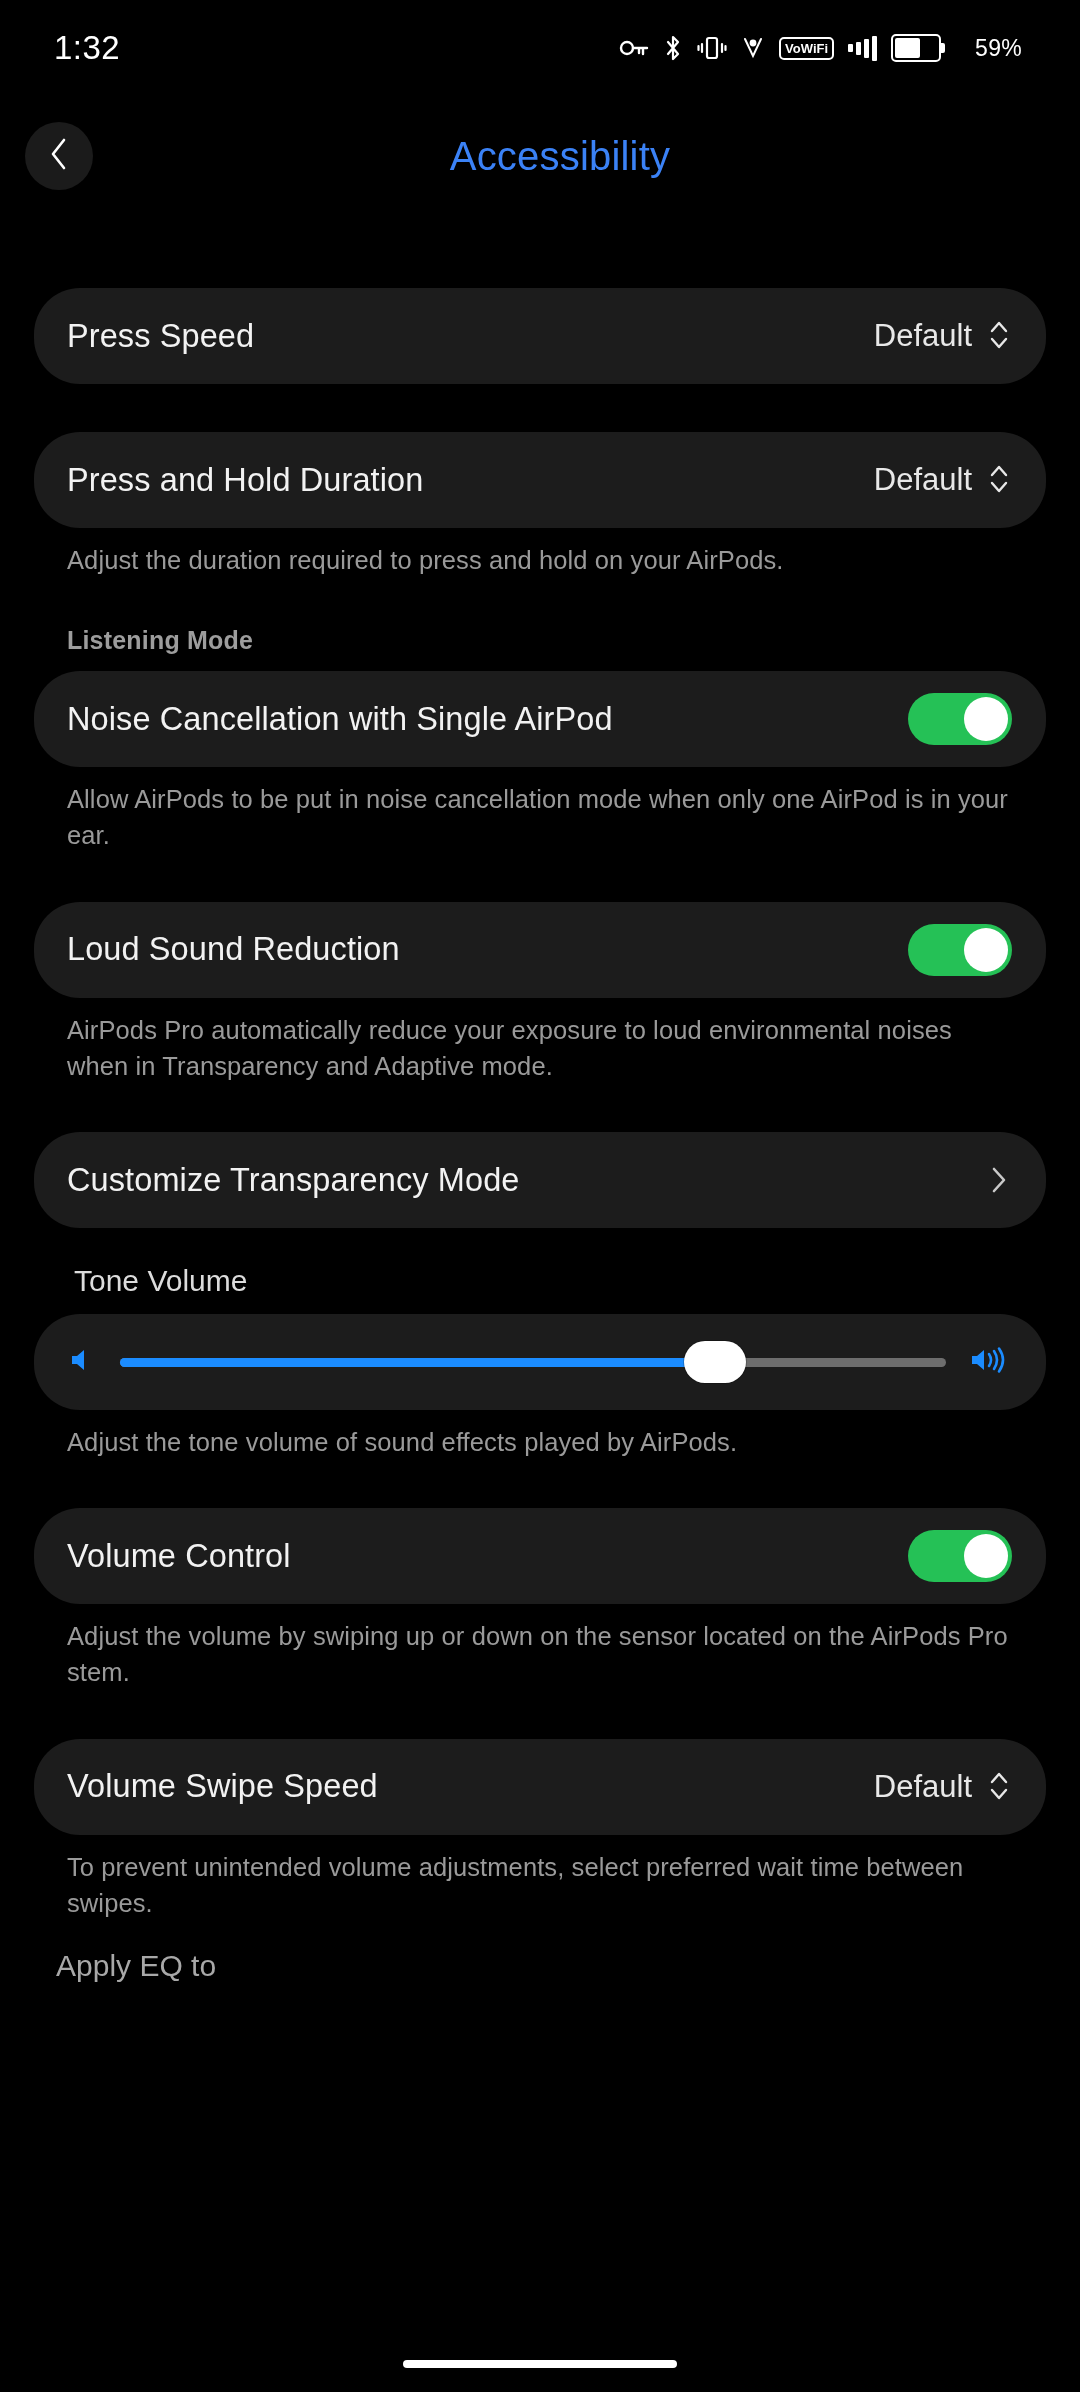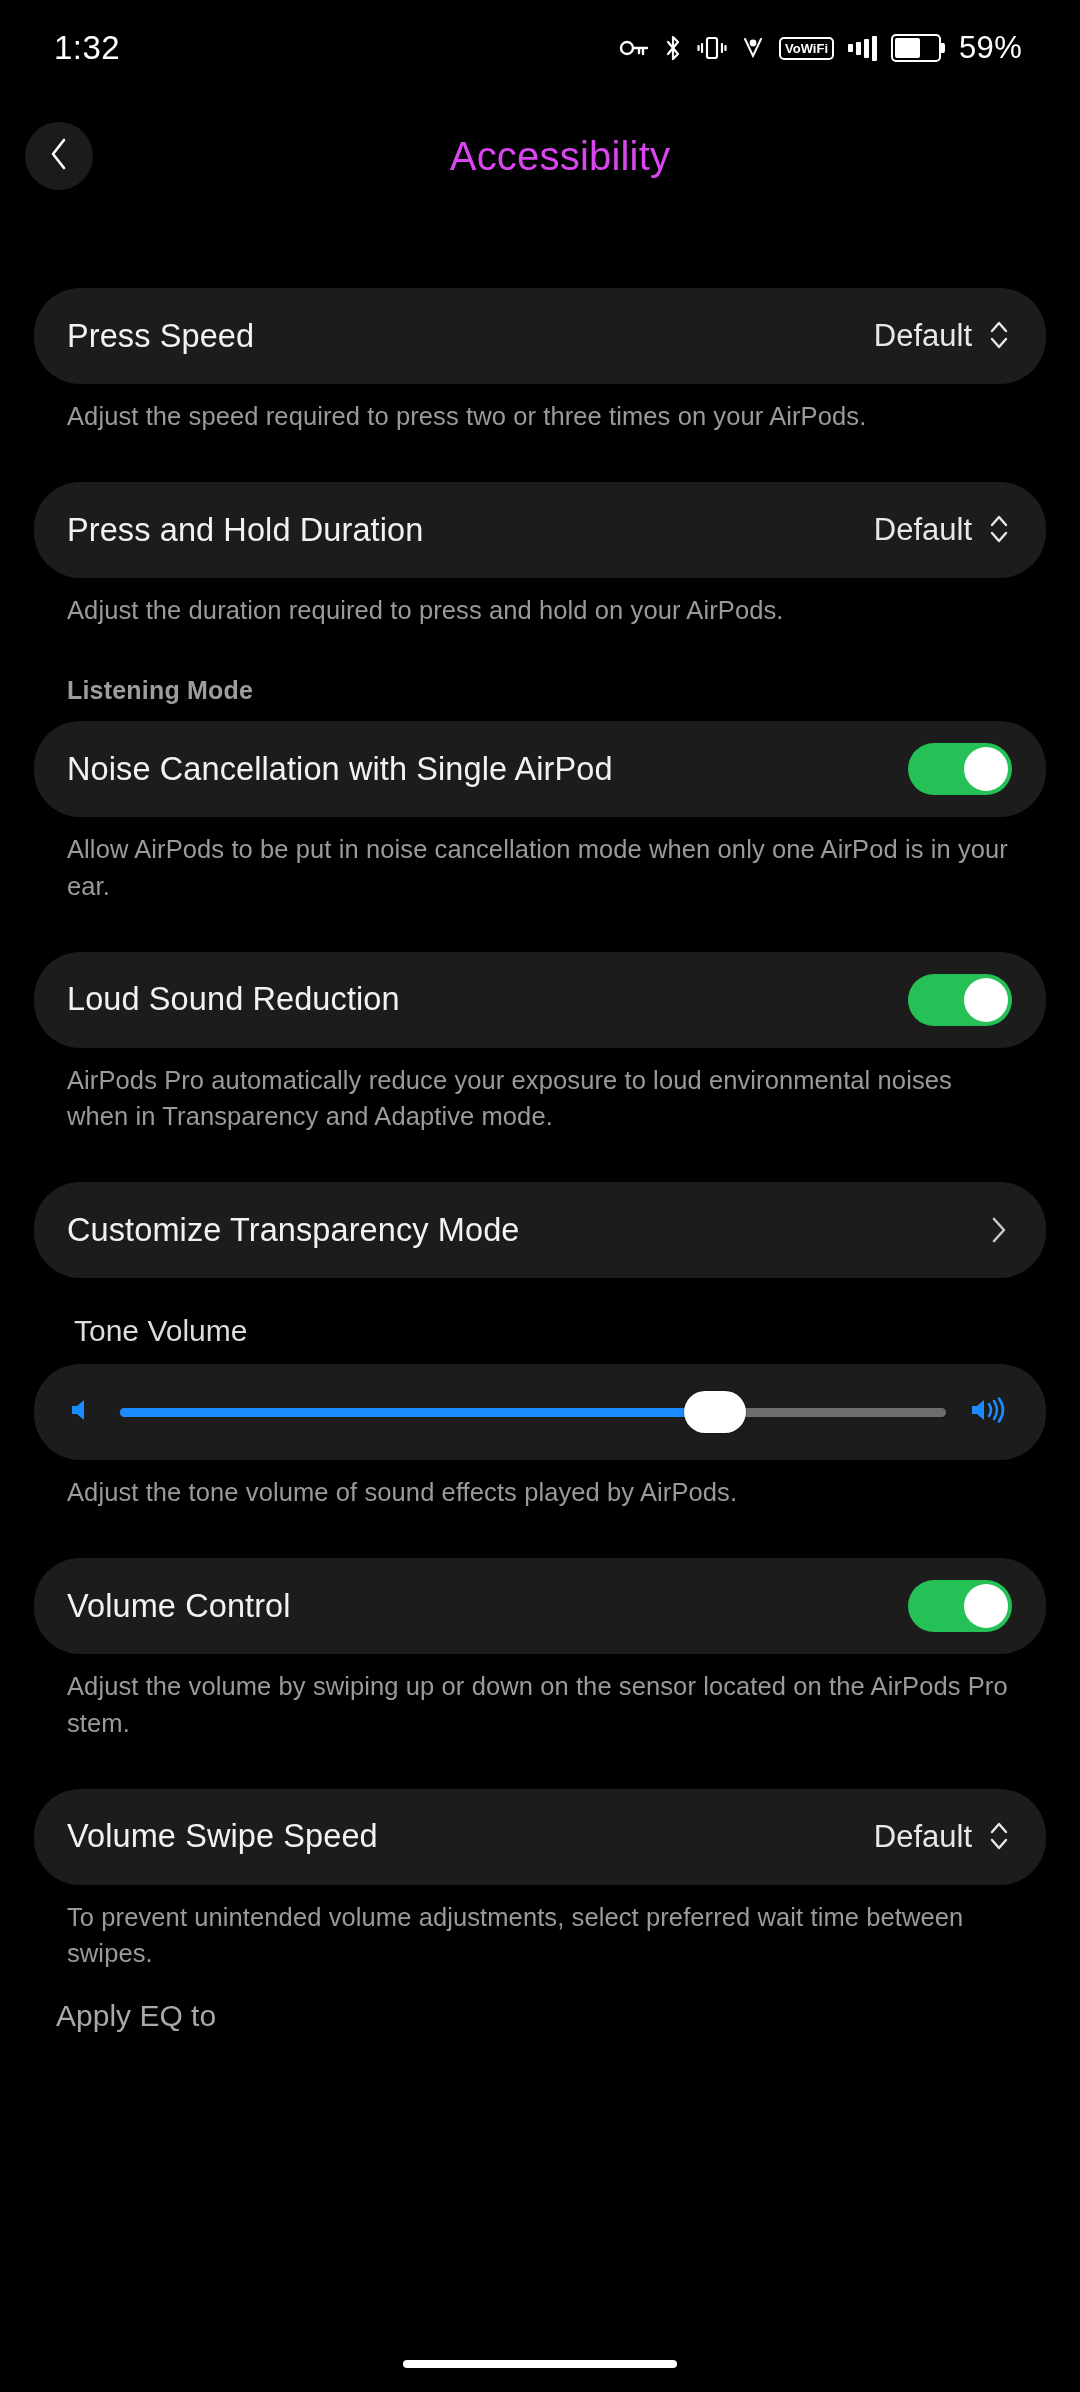--- a/index.html
+++ b/index.html
@@ -35,22 +35,22 @@
     align-items: center;
     gap: 14px;
   }
   .status-icons .ic {
     display: inline-flex;
     align-items: center;
     justify-content: flex-start;
     color: #ffffff;
   }
   .battery-pct {
-    font-size: 31px;
-    margin-left: 4px;
+    font-size: 23px;
+    margin-left: 20px;
     letter-spacing: 0.3px;
   }
   .vowifi {
     border: 2px solid #fff;
     border-radius: 5px;
     font-size: 13px;
     line-height: 1;
     padding: 3px 4px;
     text-align: center;
     font-weight: bold;
@@ -118,21 +118,21 @@
     border-radius: 50%;
     background: #1b1b1b;
     display: flex;
     align-items: center;
     justify-content: center;
   }
   .header-title {
     width: 100%;
     text-align: center;
     font-size: 40px;
-    color: #d946ef;
+    color: #3b82f6;
     letter-spacing: 0.2px;
     margin-left: 40px;
   }
 
   
   .content {
     padding: 12px 34px;
   }
   .card {
     background: #1c1c1c;
@@ -337,21 +337,20 @@
     <div class="card-right">
       <div class="value-text">Default</div>
       <span class="stepper">
         <svg width="26" height="34" viewBox="0 0 26 34">
             <path d="M6 13 L13 5 L20 13" fill="none" stroke="#e8e8e8" stroke-width="2.4" stroke-linecap="round" stroke-linejoin="round"></path>
             <path d="M6 21 L13 29 L20 21" fill="none" stroke="#e8e8e8" stroke-width="2.4" stroke-linecap="round" stroke-linejoin="round"></path>
           </svg>
       </span>
     </div>
   </div>
-  <div class="desc">Adjust the speed required to press two or three times on your AirPods.</div>
 
   <div class="gap-48"></div>
 
   <div class="card">
     <div class="card-label">Press and Hold Duration</div>
     <div class="card-right">
       <div class="value-text">Default</div>
       <span class="stepper">
         <svg width="26" height="34" viewBox="0 0 26 34">
             <path d="M6 13 L13 5 L20 13" fill="none" stroke="#e8e8e8" stroke-width="2.4" stroke-linecap="round" stroke-linejoin="round"></path>

